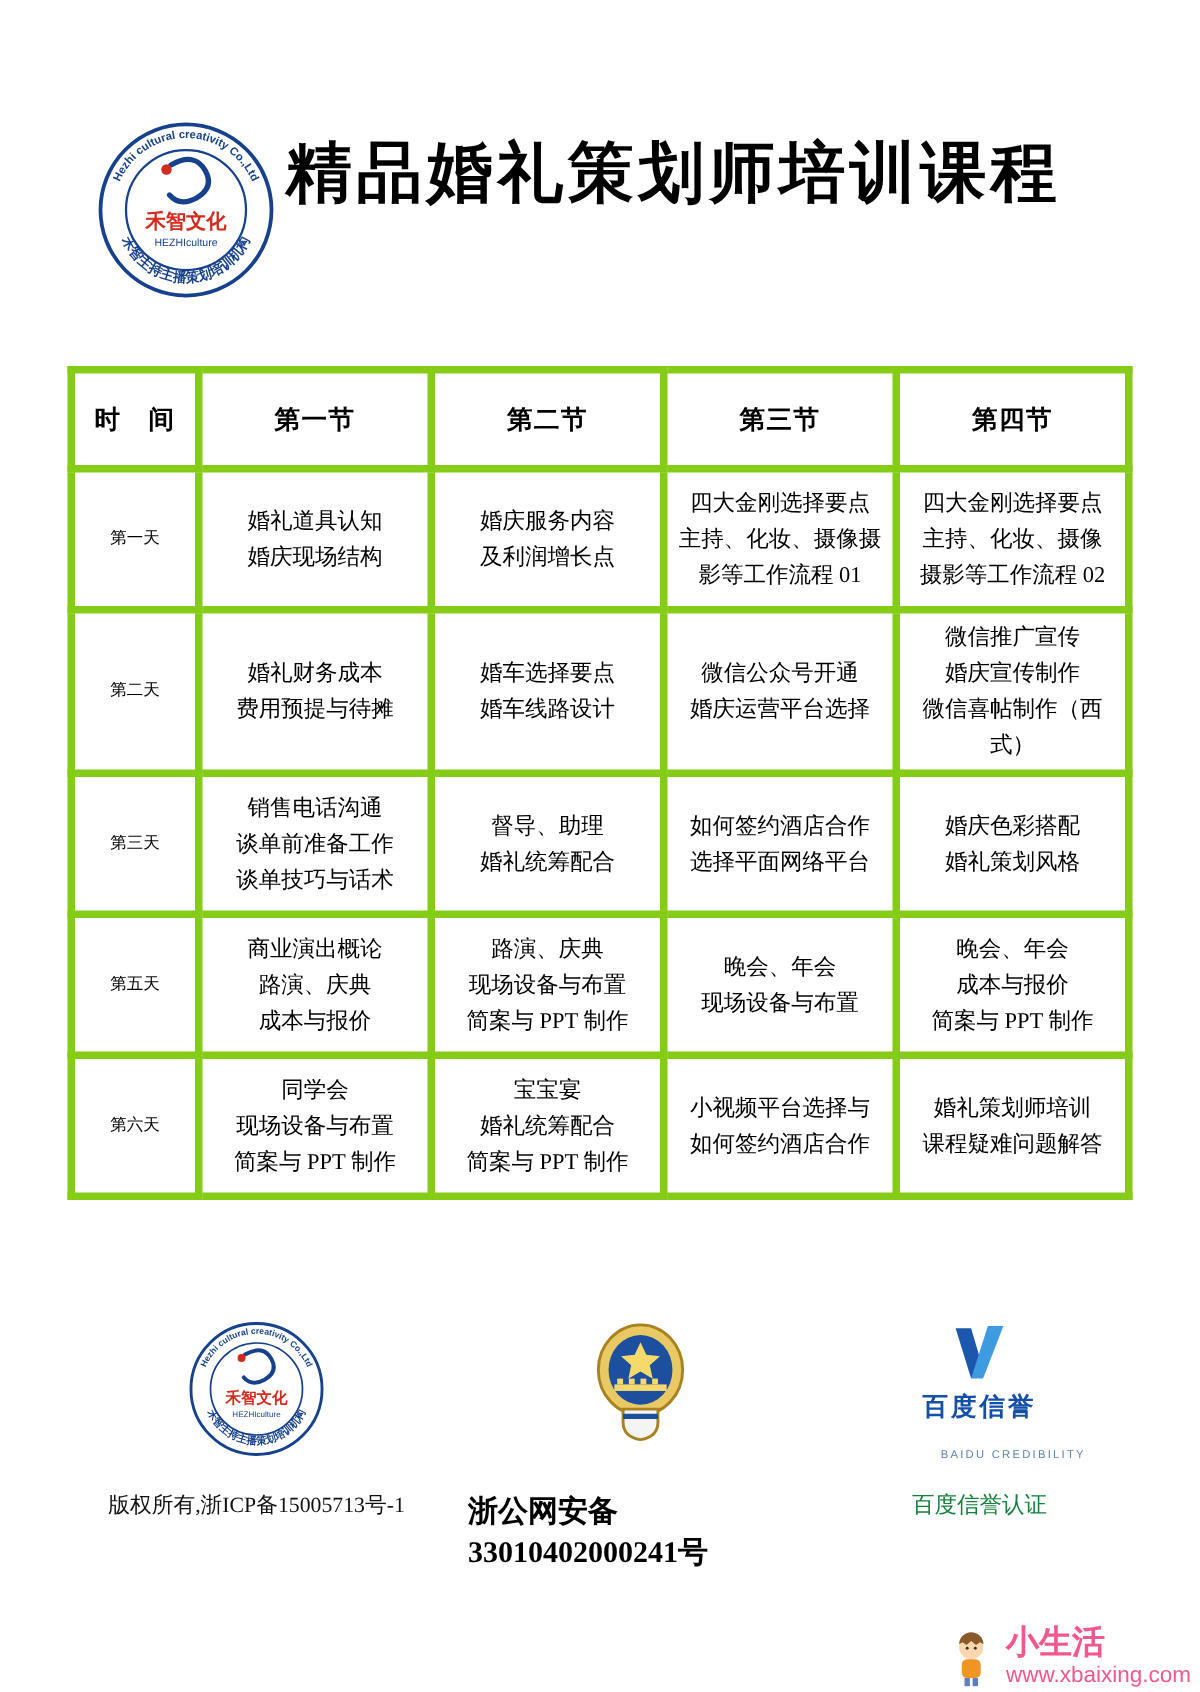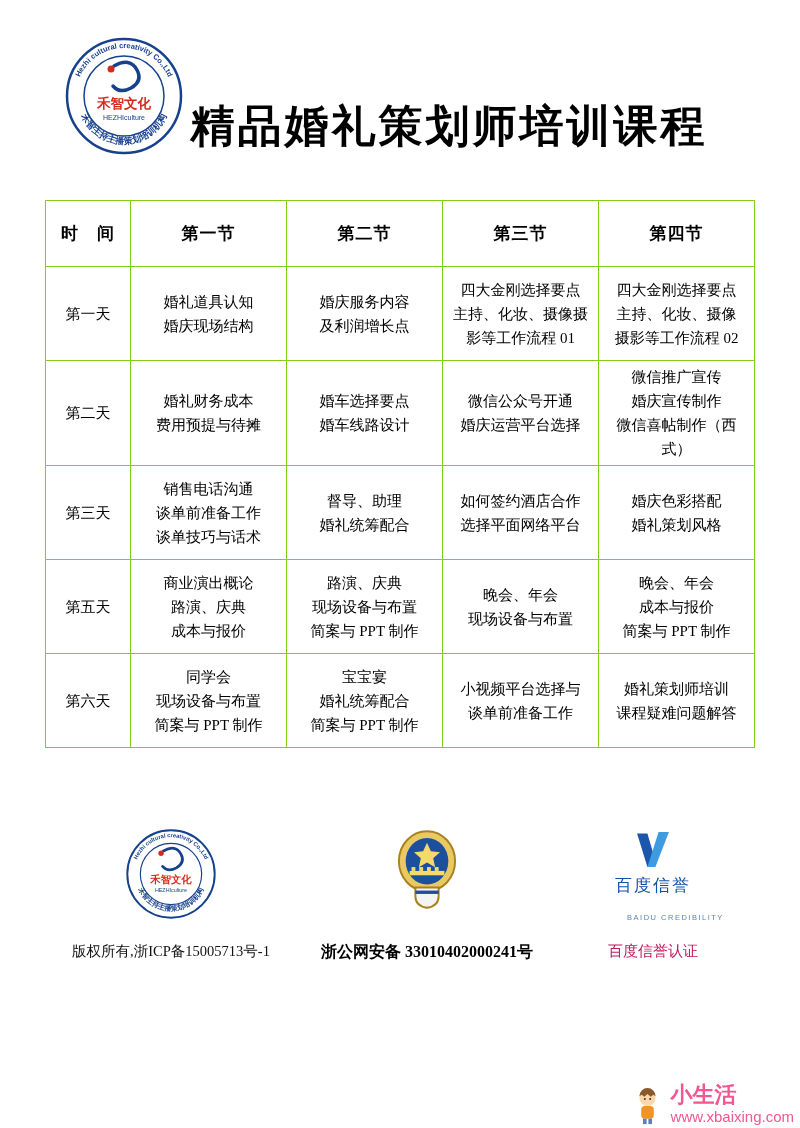--- a/index.html
+++ b/index.html
@@ -1,47 +1,47 @@
 <!DOCTYPE html>
 <html><head>
 <meta charset="utf-8">
 <style>
   * { margin:0; padding:0; box-sizing:border-box; }
   html,body { background:#ffffff; }
   body { font-family:"Liberation Serif","DejaVu Serif",serif; color:#000; }
   .page { position:relative; width:800px; height:1128px; margin:0 auto; background:#fff; overflow:hidden; }
 
   
-  .header { display:flex; align-items:flex-end; padding:36px 46px 0 64px; }
+  .header { display:flex; align-items:flex-start; padding:36px 46px 0 64px;margin-top:44px; }
   .logo-main { width:120px; height:120px; flex:0 0 auto; }
   .page-title { flex:1; text-align:center; font-size:44px; font-weight:700; letter-spacing:3px; color:#000; padding:6px 46px 0 6px; white-space:nowrap; }
 
   
   .table-wrap { margin:44px 45px 0 45px; }
   table.course { width:100%; border-collapse:collapse; table-layout:fixed; }
-  .course th, .course td { border:1px solid #84cc16; text-align:center; vertical-align:middle; white-space:pre-line; color:#000; padding:4px; }
+  .course th, .course td { border:5px solid #84cc16; text-align:center; vertical-align:middle; white-space:pre-line; color:#000; padding:4px; }
   .course th { height:66px; font-size:17px; font-weight:700; letter-spacing:1px; }
   .course td { height:94px; font-size:15px; line-height:1.6; }
-  .course td.day { font-size:15px; }
+  .course td.day { font-size:11px; }
 
   
   .footer { margin-top:80px; display:flex; justify-content:space-between; padding:0 52px 0 46px; }
   .f-col { display:flex; flex-direction:column; align-items:center; }
   .f-col .art { height:94px; display:flex; flex-direction:column; align-items:center; justify-content:flex-start; }
   .f-caption { margin-top:20px; }
   .f-col1 { width:250px; }
   .f-col2 { width:230px; }
   .f-col3 { width:190px; }
   .f-col1 .f-caption { font-size:14.5px; color:#111; }
-  .f-col2 .f-caption { font-size:16px; font-weight:700; color:#000; }
-  .f-col3 .f-caption { font-size:15px; color:#be185d; }
+  .f-col2 .f-caption { font-size:20px; font-weight:700; color:#000; }
+  .f-col3 .f-caption { font-size:15px; color:#15803d; }
   .logo-small { width:92px; height:92px; }
   .badge-svg { width:62px; height:82px; }
   .baidu-svg { width:44px; height:44px; }
-  .baidu-name { font-size:17px; font-weight:400; color:#1550a8; margin-top:3px; letter-spacing:2px; font-family:"Liberation Sans",sans-serif; }
+  .baidu-name { font-size:17px; font-weight:700; color:#1550a8; margin-top:3px; letter-spacing:2px; font-family:"Liberation Sans",sans-serif; }
   .baidu-en { font-size:7.5px; color:#5b83b8; letter-spacing:1.5px; margin-top:16px; font-family:"Liberation Sans",sans-serif;padding-left:45px; }
 
   
   .watermark { position:absolute; right:6px; bottom:2px; display:flex; align-items:flex-end; gap:10px; }
   .mascot { width:27px; height:38px; }
   .wm-text { display:flex; flex-direction:column; line-height:1.15; padding-bottom:1px; }
   .wm-name { font-size:22px; font-weight:700; color:#f2578f; font-family:"Liberation Sans",sans-serif; }
   .wm-url { font-size:15px; color:#f2578f; font-family:"Liberation Sans",sans-serif; }
 
   .defs-svg { position:absolute; width:0; height:0; overflow:hidden; }
@@ -179,21 +179,21 @@
         </tr>
         <tr>
           <td class="day">第六天</td>
           <td>同学会
 现场设备与布置
 简案与 PPT 制作</td>
           <td>宝宝宴
 婚礼统筹配合
 简案与 PPT 制作</td>
           <td>小视频平台选择与
-谈单前准备工作</td>
+如何签约酒店合作</td>
           <td>婚礼策划师培训
 课程疑难问题解答</td>
         </tr>
       </tbody>
     </table>
   </div>
 
   <footer class="footer">
     <div class="f-col f-col1">
       <div class="art">

